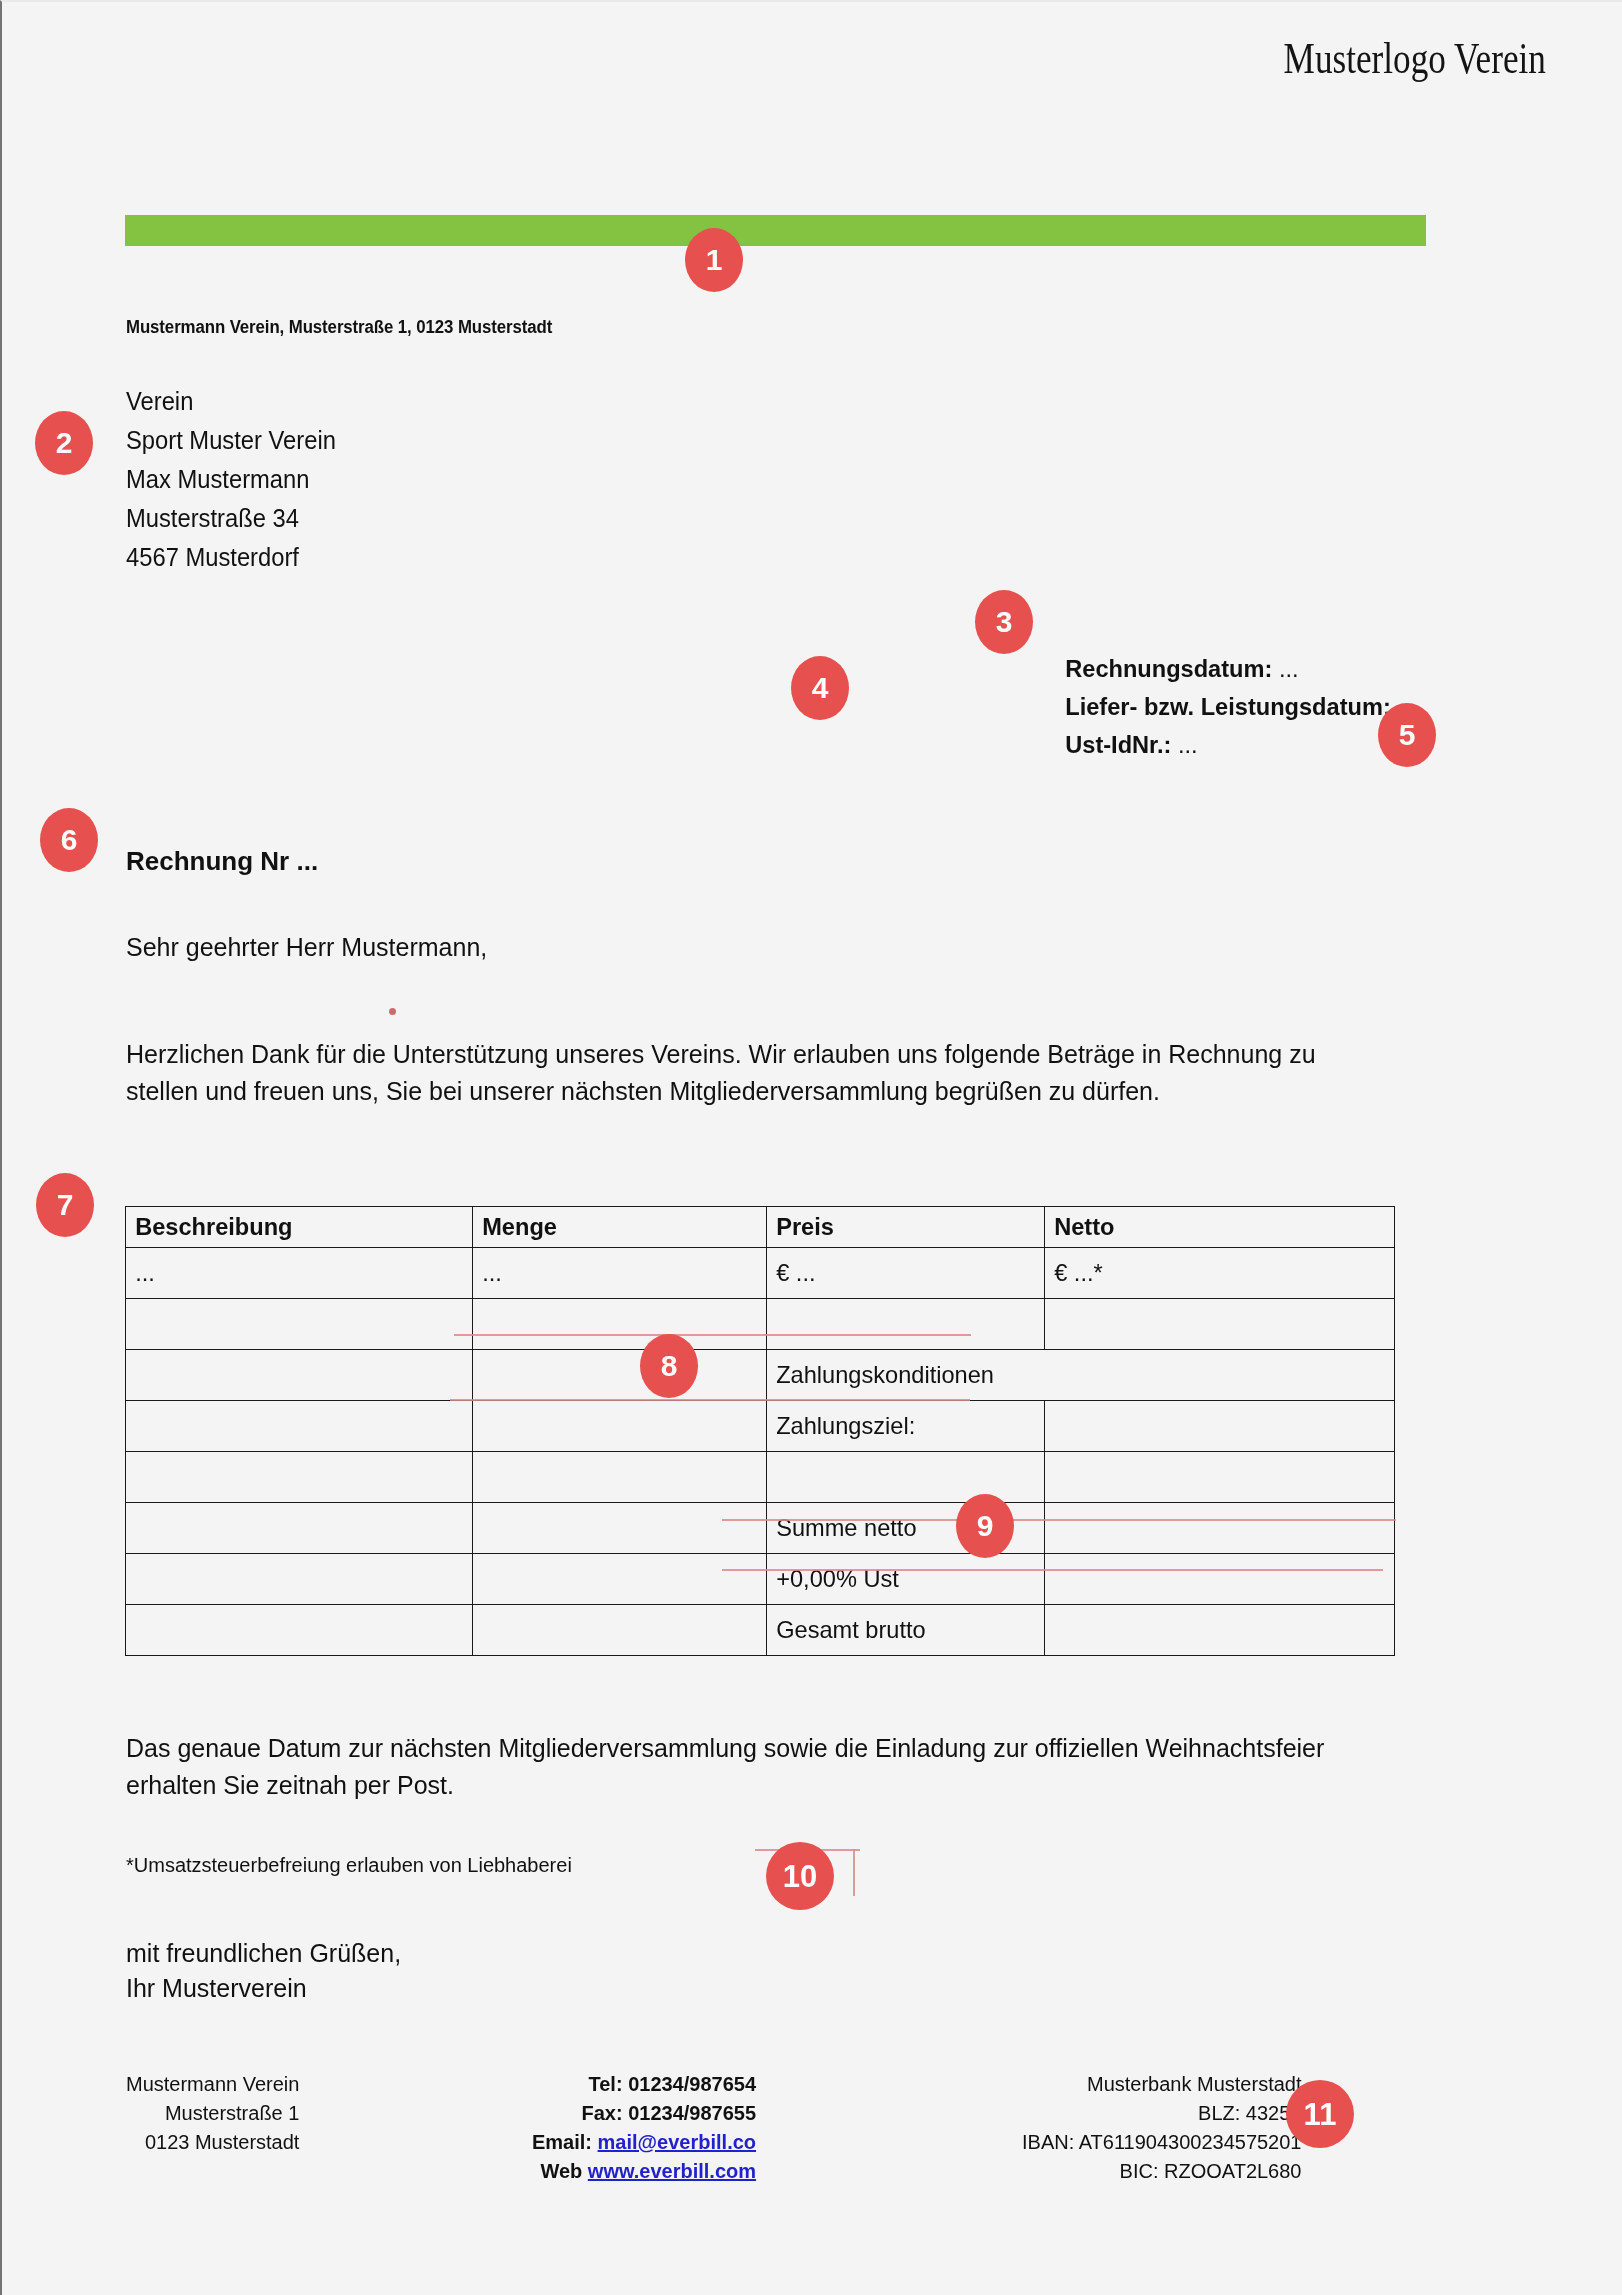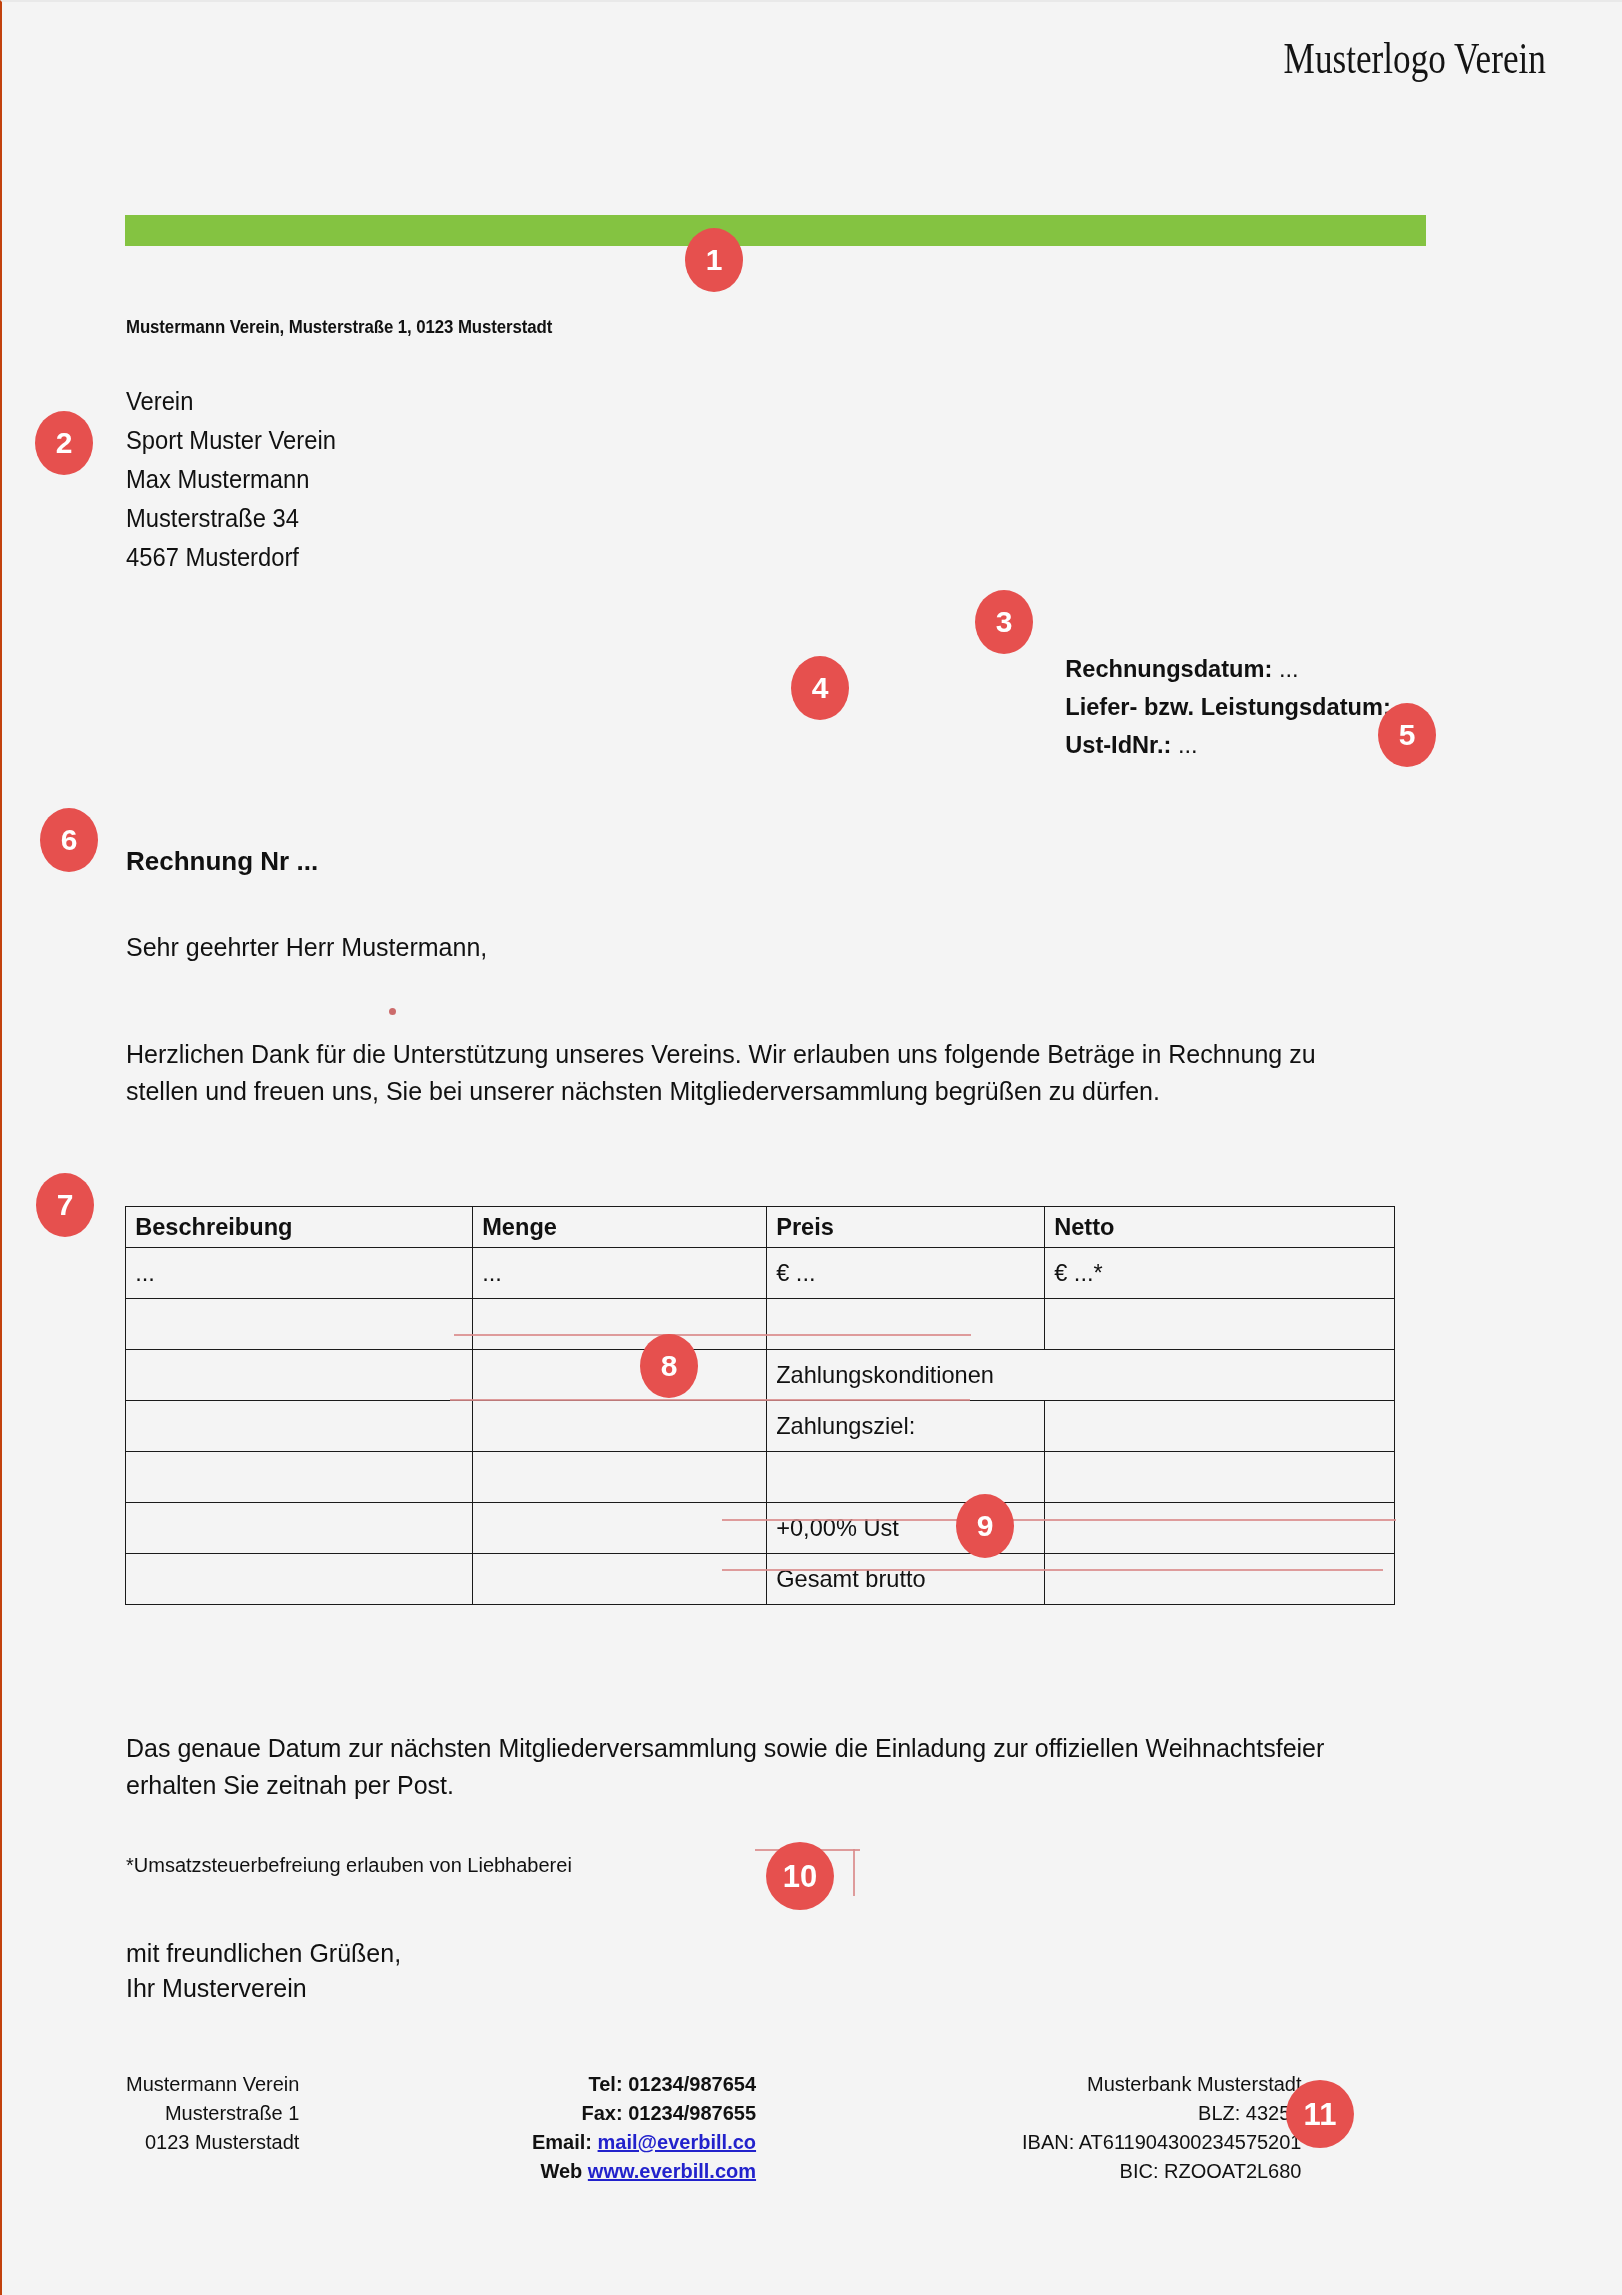--- a/index.html
+++ b/index.html
@@ -8,21 +8,21 @@
     background:#f4f4f4;
     font-family:"Liberation Sans", sans-serif;
     color:#111;
     position:relative;
     overflow:hidden;
   }
   .page{
     position:absolute;left:0;top:0;width:1623px;height:2295px;
     background:#f4f4f4;
     box-sizing:border-box;
-    border-left:2px solid #c2410c;
+    border-left:2px solid #737373;
     border-top:2px solid #e9e9e9;
   }
 
   
   .logo{
     position:absolute; right:77px; top:31px;
     font-family:"Liberation Serif", serif;
     font-size:44px; letter-spacing:0px;
     color:#141414;
     transform:scaleX(.80);
@@ -226,20 +226,26 @@
       </tr>
       <tr class="rowtall">
         <td></td>
         <td></td>
         <td></td>
         <td></td>
       </tr>
       <tr class="rowtall">
         <td></td>
         <td></td>
+        <td class="b">Summe netto</td>
+        <td></td>
+      </tr>
+      <tr class="rowtall">
+        <td></td>
+        <td></td>
         <td class="b">+0,00% Ust</td>
         <td></td>
       </tr>
       <tr class="rowtall">
         <td></td>
         <td></td>
         <td class="b">Gesamt brutto</td>
         <td></td>
       </tr>
     </tbody>

